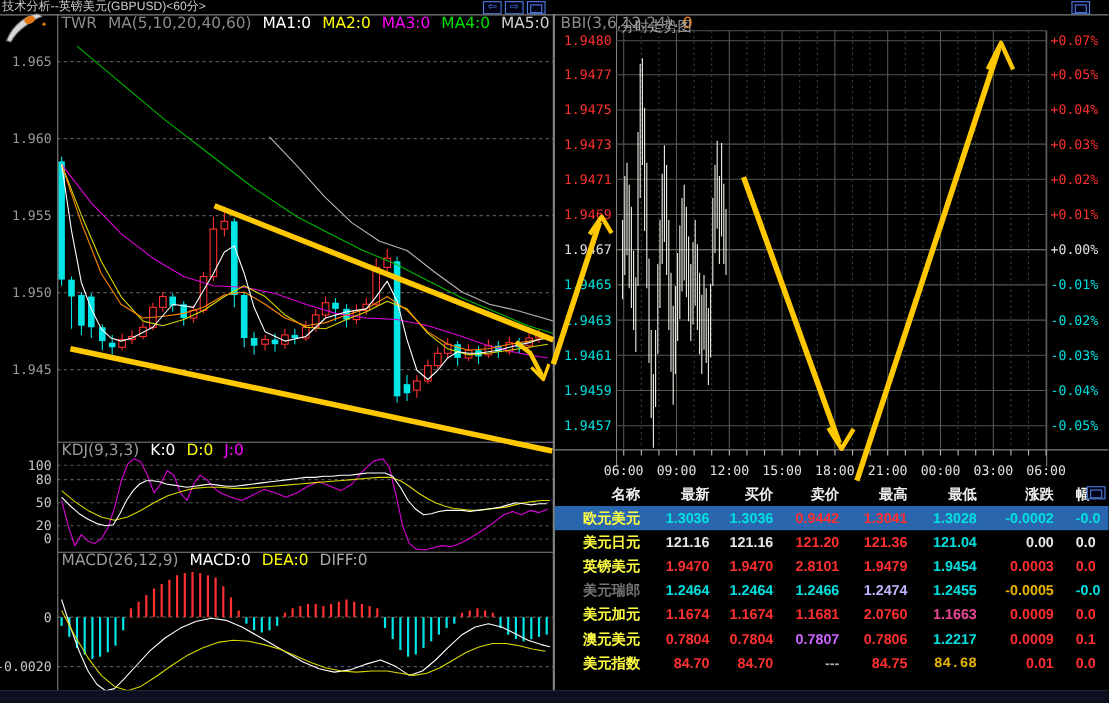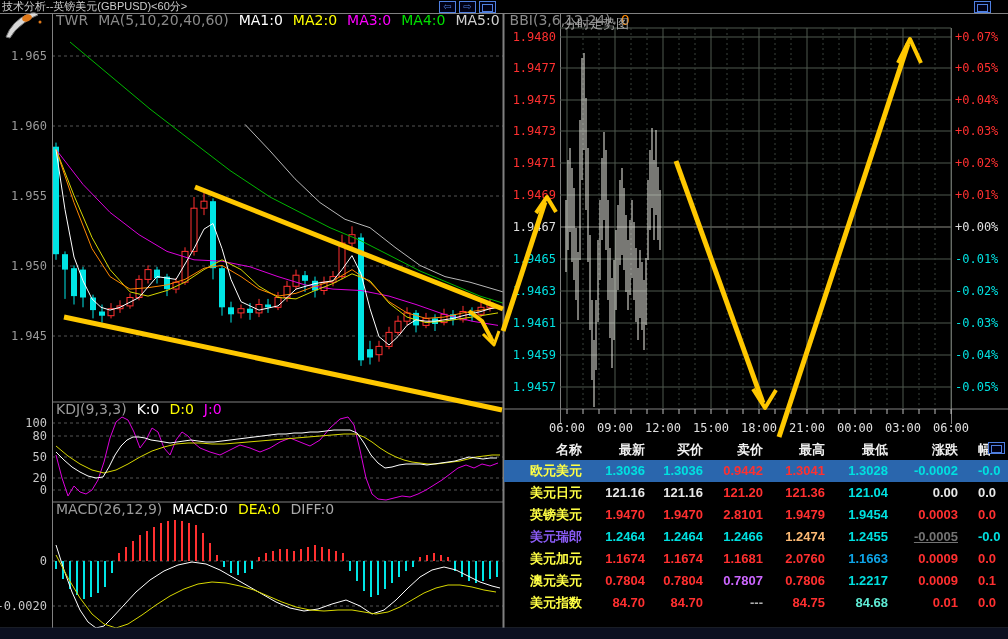--- a/index.html
+++ b/index.html
@@ -449,56 +449,56 @@
         <span class="qcell" style="color: rgb(255, 255, 68);">英镑美元</span>
         <span class="qcell" style="color: rgb(255, 48, 48);">1.9470</span>
         <span class="qcell" style="color: rgb(255, 48, 48);">1.9470</span>
         <span class="qcell" style="color: rgb(255, 48, 48);">2.8101</span>
         <span class="qcell" style="color: rgb(255, 48, 48);">1.9479</span>
         <span class="qcell" style="color: rgb(0, 224, 224);">1.9454</span>
         <span class="qcell" style="color: rgb(255, 48, 48);">0.0003</span>
         <span class="qcell last" style="color: rgb(255, 48, 48);">0.0</span>
       </div>
       <div class="qrow">
-        <span class="qcell" style="color: #8b5cf6;">美元瑞郎</span>
+        <span class="qcell" style="color: #737373;">美元瑞郎</span>
         <span class="qcell" style="color: rgb(0, 224, 224);">1.2464</span>
         <span class="qcell" style="color: rgb(0, 224, 224);">1.2464</span>
         <span class="qcell" style="color: rgb(0, 224, 224);">1.2466</span>
-        <span class="qcell" style="color: #fdba74;">1.2474</span>
+        <span class="qcell" style="color: #c4b5fd;">1.2474</span>
         <span class="qcell" style="color: rgb(0, 224, 224);">1.2455</span>
-        <span class="qcell" style="color: #737373; text-decoration: underline;">-0.0005</span>
+        <span class="qcell" style="color: #eab308;">-0.0005</span>
         <span class="qcell last" style="color: rgb(0, 224, 224);">-0.0</span>
       </div>
       <div class="qrow">
         <span class="qcell" style="color: rgb(255, 255, 68);">美元加元</span>
         <span class="qcell" style="color: rgb(255, 48, 48);">1.1674</span>
         <span class="qcell" style="color: rgb(255, 48, 48);">1.1674</span>
         <span class="qcell" style="color: rgb(255, 48, 48);">1.1681</span>
         <span class="qcell" style="color: rgb(255, 48, 48);">2.0760</span>
-        <span class="qcell" style="color: #0ea5e9;">1.1663</span>
+        <span class="qcell" style="color: #ec4899;">1.1663</span>
         <span class="qcell" style="color: rgb(255, 48, 48);">0.0009</span>
         <span class="qcell last" style="color: rgb(255, 48, 48);">0.0</span>
       </div>
       <div class="qrow">
         <span class="qcell" style="color: rgb(255, 255, 68);">澳元美元</span>
         <span class="qcell" style="color: rgb(255, 48, 48);">0.7804</span>
         <span class="qcell" style="color: rgb(255, 48, 48);">0.7804</span>
         <span class="qcell" style="color: rgb(204, 102, 255);">0.7807</span>
         <span class="qcell" style="color: rgb(255, 48, 48);">0.7806</span>
         <span class="qcell" style="color: rgb(0, 224, 224);">1.2217</span>
         <span class="qcell" style="color: rgb(255, 48, 48);">0.0009</span>
         <span class="qcell last" style="color: rgb(255, 48, 48);">0.1</span>
       </div>
       <div class="qrow">
         <span class="qcell" style="color: rgb(255, 255, 68);">美元指数</span>
         <span class="qcell" style="color: rgb(255, 48, 48);">84.70</span>
         <span class="qcell" style="color: rgb(255, 48, 48);">84.70</span>
         <span class="qcell" style="color: rgb(176, 176, 176);">---</span>
         <span class="qcell" style="color: rgb(255, 48, 48);">84.75</span>
-        <span class="qcell" style="color: #5eead4;">84.68</span>
+        <span class="qcell" style="color: #eab308; font-family: Liberation Mono, monospace;">84.68</span>
         <span class="qcell" style="color: rgb(255, 48, 48);">0.01</span>
         <span class="qcell last" style="color: rgb(255, 48, 48);">0.0</span>
       </div>
     </div>
   <div id="tblicon" class="wbox">
       <div class="inner"></div>
     </div>
 
   <div id="bottombar"></div>
 

